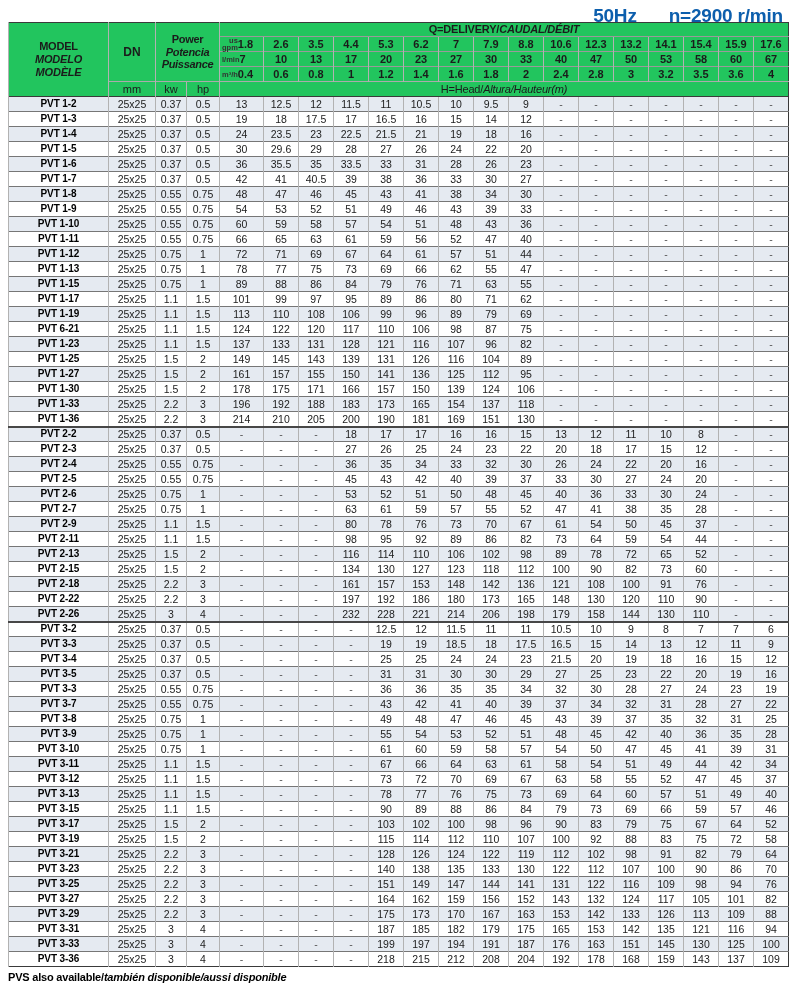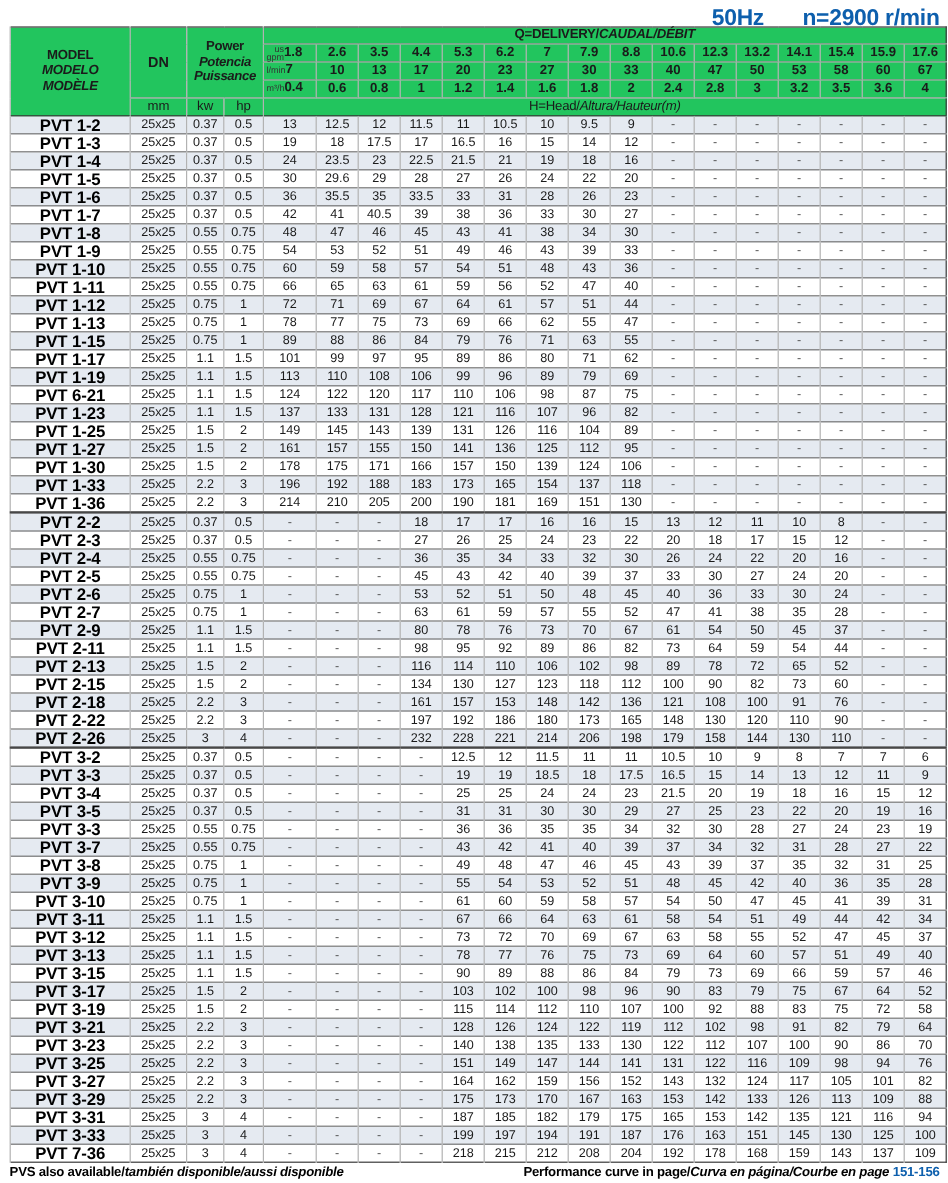--- a/index.html
+++ b/index.html
@@ -33,37 +33,37 @@
   th.dn-h{font-size:12px;}
   th.power-h{font-size:11px;letter-spacing:-0.3px;}
   th.power-h .hl{line-height:12.5px;}
   .bi{font-style:italic;}
   .b{font-style:normal;}
   th.q-title{height:14px;font-size:11px;letter-spacing:-0.2px;border-left:1px solid var(--col-line);}
   tr.unit-row{height:15px;}
   tr.unit-row th{font-size:11px;border-top:1px solid #9a9a9a;}
   th.fh0{text-align:left;}
   th.fh0 .ulabel{
-    display:inline-block;font-weight:normal;font-size:7.5px;line-height:7px;
+    display:inline-block;font-weight:bold;font-size:7.5px;line-height:7px;
     white-space:pre-line;text-align:right;vertical-align:middle;margin-left:2px;color:#333;
   }
   th.fh0 .uval{display:inline-block;vertical-align:middle;font-size:11px;}
   tr.units-bottom{height:15px;}
   tr.units-bottom th{font-weight:normal;font-size:11px;border-top:1px solid #ababab;}
   th.h-title{font-size:11px;font-weight:bold;letter-spacing:-0.2px;border-top:1px solid #9a9a9a;}
   
   tbody tr{height:15px;}
   tbody td,tbody th{
     border-top:1px solid var(--row-line);
     border-left:1px solid var(--col-line);
     font-size:10.5px;font-weight:normal;color:#1b1b1b;
   }
   tbody tr:first-child td, tbody tr:first-child th{border-top:1.6px solid var(--dark-line);}
   tbody tr.stripe{background:var(--stripe);}
-  tbody th.model{font-weight:bold;font-size:14px;color:#000;letter-spacing:-0.1px;text-align:center;}
+  tbody th.model{font-weight:bold;font-size:10px;color:#000;letter-spacing:-0.1px;text-align:center;}
   tbody td.dash{color:#555;}
   tbody tr.sec td, tbody tr.sec th{border-top:2.4px solid #474747;}
   
   .footer{
     position:absolute;left:8px;right:7px;top:971px;display:flex;
     justify-content:space-between;font-size:11px;font-weight:bold;letter-spacing:-0.2px;color:#000;
   }
   .footer .pages{color:var(--accent);margin-left:3px;}
 </style>
 </head>
@@ -1427,21 +1427,21 @@
         <td>187</td>
         <td>176</td>
         <td>163</td>
         <td>151</td>
         <td>145</td>
         <td>130</td>
         <td>125</td>
         <td>100</td>
       </tr>
       <tr>
-        <th class="model">PVT 7-36</th>
+        <th class="model">PVT 3-36</th>
         <td>25x25</td>
         <td>3</td>
         <td>4</td>
         <td class="dash">-</td>
         <td class="dash">-</td>
         <td class="dash">-</td>
         <td class="dash">-</td>
         <td>218</td>
         <td>215</td>
         <td>212</td>
@@ -1455,16 +1455,13 @@
         <td>137</td>
         <td>109</td>
       </tr>
     </tbody>
 </table>
 
 <div class="footer">
   <div>
     <span class="b">PVS also available/</span><span class="bi">también disponible/aussi disponible</span>
   </div>
-  <div>
-    <span class="b">Performance curve in page/</span><span class="bi">Curva en página/Courbe en page</span><span class="pages">151-156</span>
-  </div>
 </div>
 
 </body></html>

